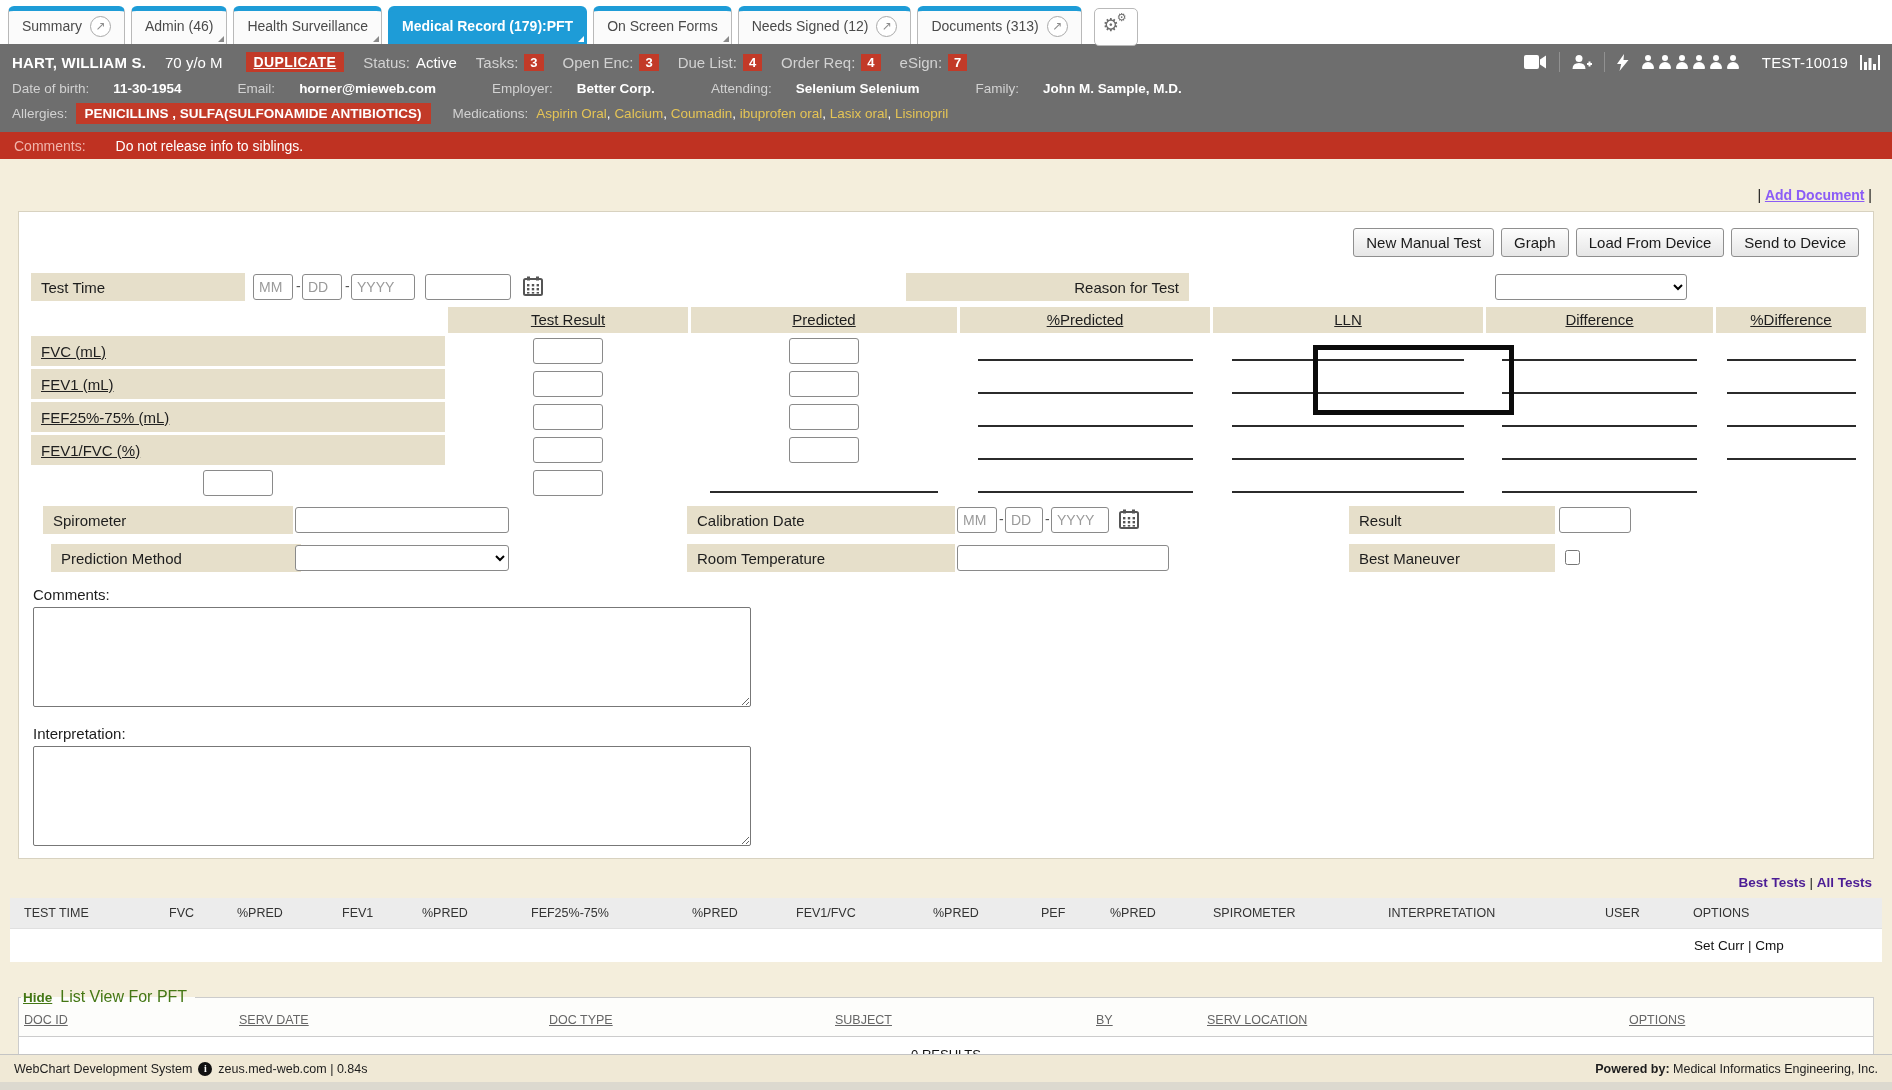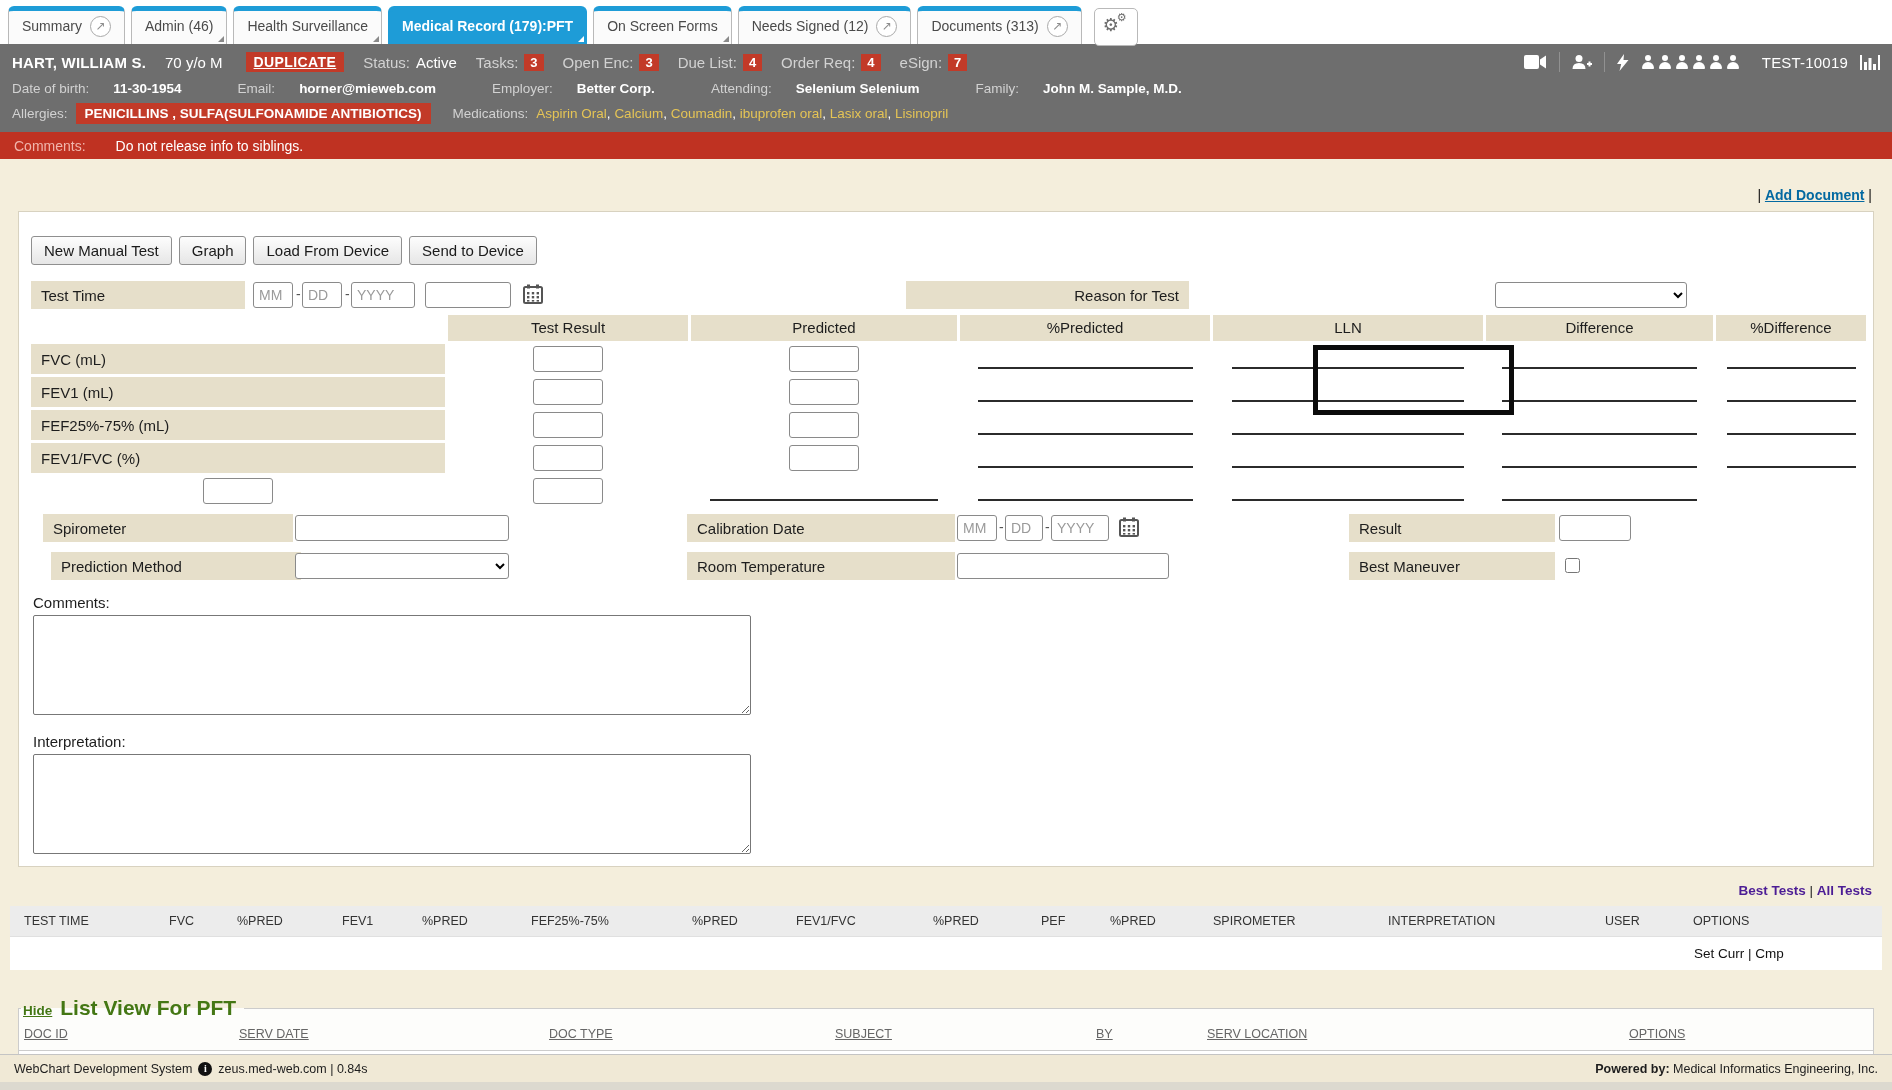--- a/index.html
+++ b/index.html
@@ -61,24 +61,24 @@
   
   .commentsbar { background:#bf3222; height:27px; display:flex; align-items:center; padding:0 14px; font-size:14px; }
   .commentsbar .clbl { color:#f0b5ac; }
   .commentsbar .cval { color:#fff; margin-left:30px; }
 
   
   .content { padding:0 18px; position:relative; }
   .adddoc-row { text-align:right; padding:28px 2px 8px; font-size:14px; color:#111; }
   .adddoc-row .pipe::before { content:"| "; font-weight:normal; }
   .adddoc-row .pipe2::before { content:" |"; font-weight:normal; }
-  .adddoc-link { font-weight:bold; text-decoration:underline; color:#0369a1; cursor:pointer;text-align:center; }
+  .adddoc-link { font-weight:bold; text-decoration:underline; color:#8b5cf6; cursor:pointer;text-align:center; }
 
   .panel { background:#fff; border:1px solid #d8d2c0; padding:12px; position:relative; }
-  .btnrow { display:flex; gap:7px; margin:12px 2px 16px 0; }
+  .btnrow { display:flex; justify-content:flex-end; gap:7px; margin:4px 2px 16px 0; }
   .btn {
     font-family:"Liberation Sans",sans-serif; font-size:15px; color:#1a1a1a;
     padding:5px 12px; background:linear-gradient(#fdfdfd,#e6e6e6);
     border:1px solid #8f8f8f; border-radius:3px; cursor:pointer; white-space:nowrap;
   }
   .annotation-box { position:absolute; left:1331px; top:214px; width:201px; height:70px;
     border:5px solid #0b0b0b; z-index:20; pointer-events:none; }
 
   .absrow { position:relative; height:30px; margin-bottom:4px; }
   .flabel { position:absolute; top:0; height:28px; background:#e6dfca; color:#1d1d1d;
@@ -87,21 +87,21 @@
   .tinput { position:absolute; top:1px; height:26px; border:1px solid #8a8a8a; border-radius:3px;
     font-family:"Liberation Sans",sans-serif; font-size:14px; color:#333; padding:0 5px; }
   .tinput::placeholder { color:#9a9a9a; }
   .dash { position:absolute; top:5px; color:#555; font-size:14px; }
   .cal-icon { position:absolute; top:3px; cursor:pointer; }
   select.fselect { position:absolute; top:1px; height:26px; border:1px solid #8a8a8a; border-radius:3px;
     font-family:"Liberation Sans",sans-serif; font-size:14px; background:#fff; }
 
   
   .grid { display:grid; grid-template-columns:414px 240px 266px 250px 270px 227px 150px;
-    column-gap:3px; row-gap:3px; margin-top:2px; margin-bottom:8px; }
+    column-gap:3px; row-gap:3px; margin-top:2px; margin-bottom:8px;text-decoration:underline; }
   .gcell { min-height:26px; }
   .ghead { background:#e6dfca; text-align:center; font-size:15px; color:#1d1d1d; padding-top:4px; height:26px; }
   .grow-label { background:#e6dfca; font-size:15px; color:#1d1d1d; height:30px; display:flex; align-items:center; padding-left:10px; }
   .gin { display:flex; align-items:center; justify-content:center; height:30px; }
   .gin input { width:70px; height:26px; border:1px solid #8a8a8a; border-radius:3px;
     font-family:"Liberation Sans",sans-serif; font-size:14px; padding:0 5px; }
   .guline { display:flex; align-items:flex-end; justify-content:center; height:30px; padding-bottom:5px; }
   .guline .line { width:86%; border-bottom:2px solid #2b2b2b; height:1px; }
 
   .cmt-label { font-size:15px; color:#1d1d1d; margin:12px 0 4px 2px; }
@@ -115,21 +115,21 @@
   .results-head { position:relative; height:30px; background:#ececec; margin:0 -8px; }
   .results-head span { position:absolute; top:8px; font-size:12.5px; color:#333; white-space:nowrap; }
   .results-body { position:relative; height:34px; background:#fff; margin:0 -8px; border-top:1px solid #e0e0e0; }
   .setcurr { position:absolute; left:1684px; top:9px; font-size:13.5px; color:#111; cursor:pointer; }
 
   
   .listview { margin-top:26px; }
   fieldset.lv { border:1px solid #ccc; background:#fdfdfb; padding:0; }
   fieldset.lv legend { margin-left:2px; padding:0 8px 0 2px; display:flex; align-items:baseline; gap:8px; }
   .hide-link { color:#447714; font-weight:bold; font-size:13.5px; text-decoration:underline; cursor:pointer; }
-  .lv-title { color:#447714; font-weight:bold; font-size:21px; }
+  .lv-title { color:#447714; font-weight:normal; font-size:16px; }
   .lv-head { position:relative; height:30px; }
   .lv-head a { position:absolute; top:7px; font-size:12.5px; color:#666; text-decoration:underline; white-space:nowrap; cursor:pointer; }
   .lv-empty { border-top:1px solid #ccc; height:36px; text-align:center; line-height:36px; font-size:13px; color:#111; background:#fff; }
 
   
   .footer { position:absolute; left:0; bottom:8px; width:1892px; height:28px;
     background:#f0e9d6; border-top:1px solid #c4c4c4; display:flex; align-items:center;
     justify-content:space-between; padding:0 14px; font-size:12.5px; color:#1d1d1d; }
   .f-left { display:flex; align-items:center; gap:6px; }
   .info-icon { width:14px; height:14px; border-radius:50%; background:#111; color:#fff;

